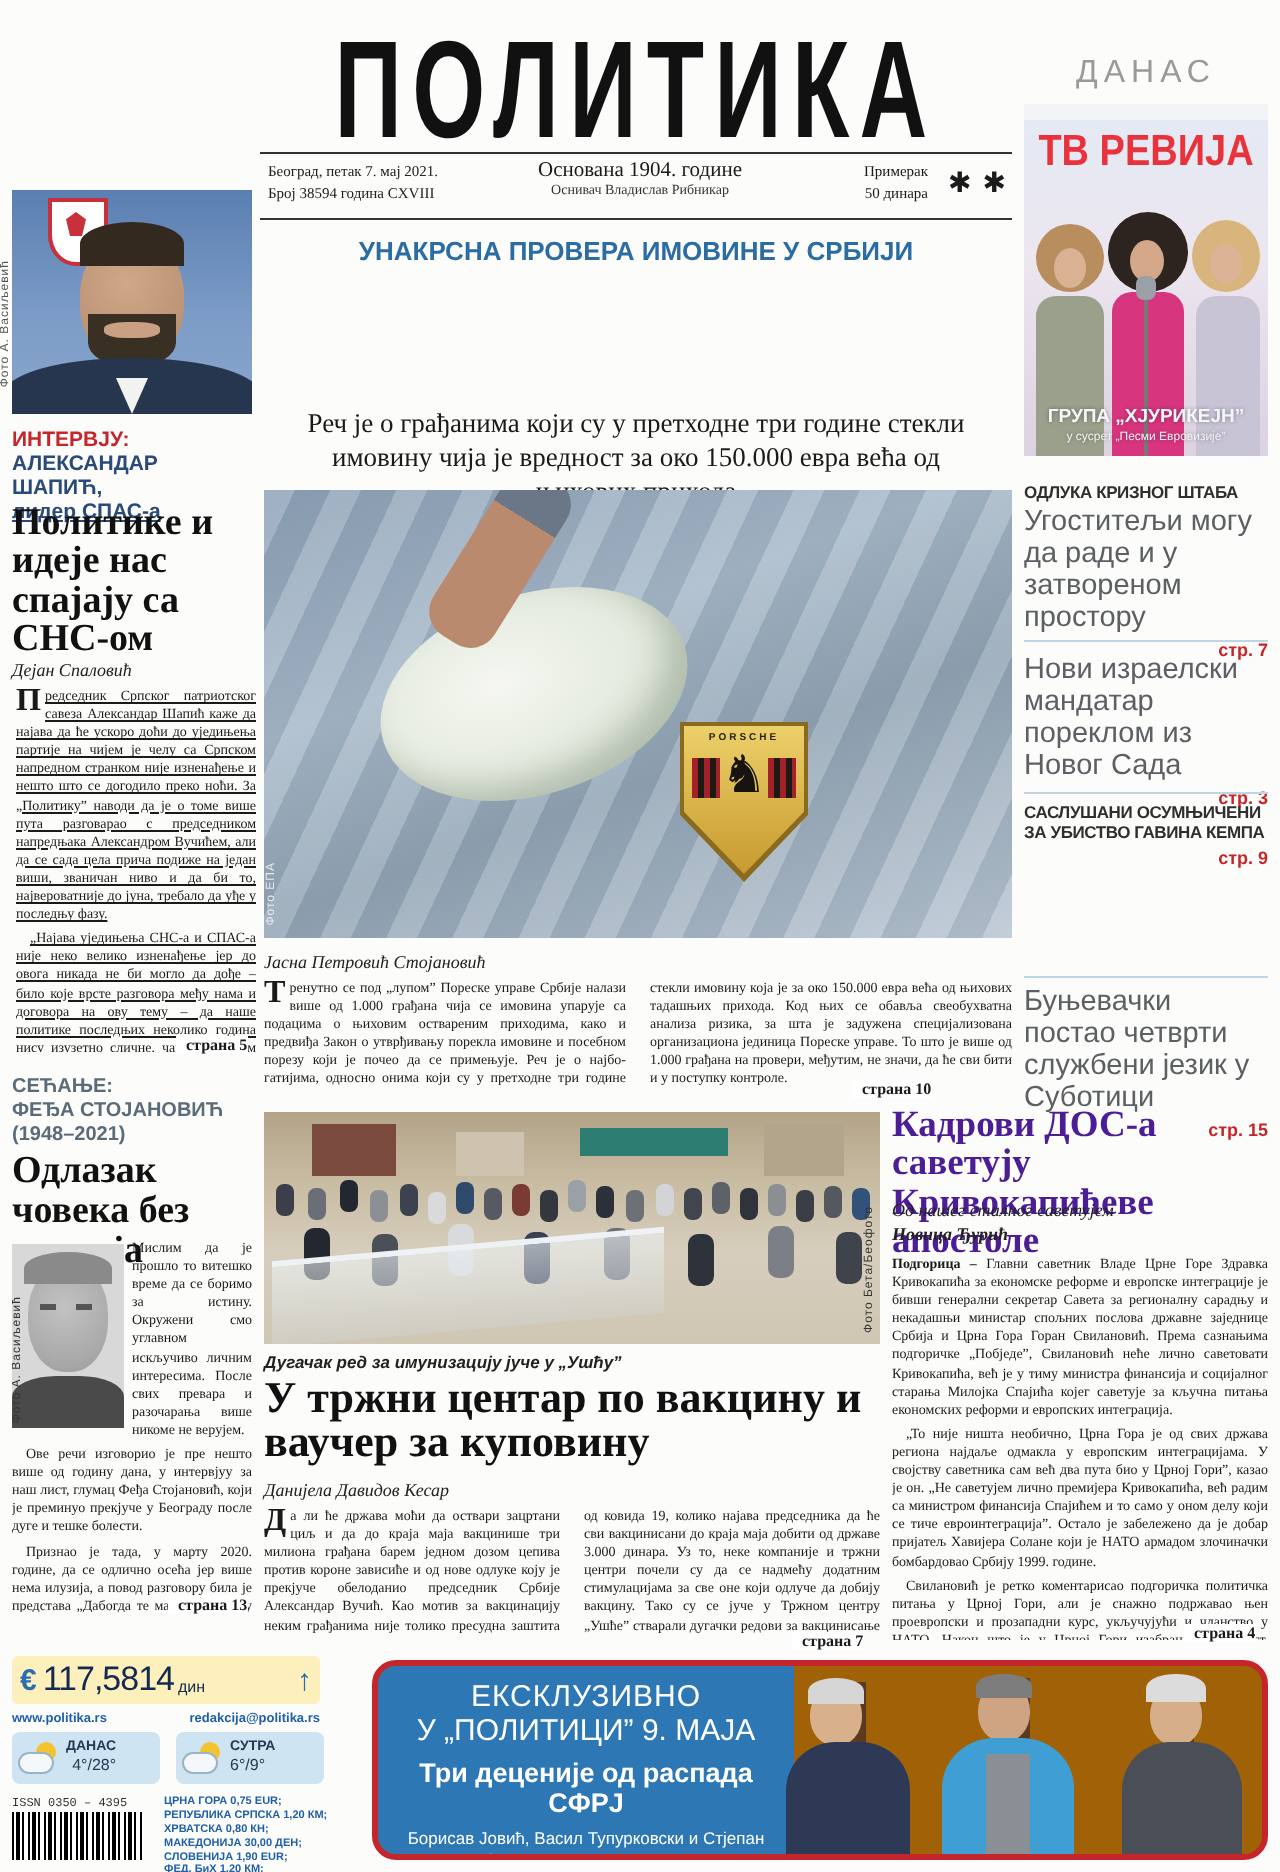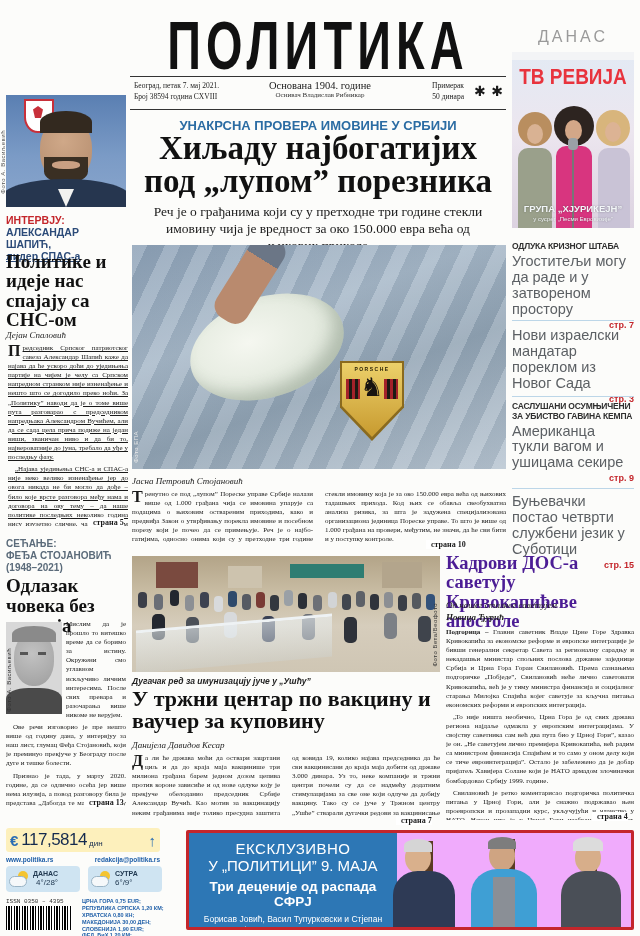--- a/index.html
+++ b/index.html
@@ -70,34 +70,29 @@
     <div class="railpg">стр. 7</div>
   </div>
   <div class="railrule" style="top:320px;"></div>
   <div class="abs" style="left:512px;top:328px;width:122px;">
     <div class="railhead">Нови израелски мандатар пореклом из Новог Сада</div>
     <div class="railpg">стр. 3</div>
   </div>
   <div class="railrule" style="top:396px;"></div>
   <div class="abs" style="left:512px;top:402px;width:122px;">
     <div class="railkick">САСЛУШАНИ ОСУМЊИЧЕНИ ЗА УБИСТВО ГАВИНА КЕМПА</div>
-    <div class="railhead" style="margin-top:2px;">Американца тукли вагом и ушицама секире</div>
     <div class="railpg">стр. 9</div>
   </div>
   <div class="railrule" style="top:488px;"></div>
   <div class="abs" style="left:512px;top:494px;width:122px;">
     <div class="railhead">Буњевачки постао четврти службени језик у Суботици</div>
     <div class="railpg">стр. 15</div>
   </div>
 
   <div class="abs sans" style="left:130px;top:118px;width:376px;text-align:center;color:#2b6ca3;font-weight:bold;font-size:13px;">УНАКРСНА ПРОВЕРА ИМОВИНЕ У СРБИЈИ</div>
-  <div class="abs serif" style="left:130px;top:132px;width:376px;text-align:center;font-size:33px;line-height:1.0;font-weight:600;color:#111;">
-    <div>Хиљаду најбогатијих</div>
-    <div>под „лупом” порезника</div>
-  </div>
   <div class="abs serif" style="left:148px;top:204px;width:340px;text-align:center;font-size:13.5px;line-height:1.25;color:#1a1a1a;">Реч је о грађанима који су у претходне три године стекли имовину чија је вредност за око 150.000 евра већа од њихових прихода</div>
 
   <div class="abs clip" style="left:132px;top:245px;width:374px;height:224px;background:linear-gradient(160deg,#8fa3b8 0%,#a8b9c9 35%,#93a5b5 60%,#b9c6d2 100%);">
     <div class="abs" style="left:0;top:0;width:374px;height:224px;background:repeating-linear-gradient(115deg,rgba(255,255,255,.14) 0 14px,rgba(20,40,60,.07) 14px 30px);"></div>
     <div class="abs" style="left:56px;top:52px;width:158px;height:100px;border-radius:50%;transform:rotate(-18deg);background:radial-gradient(ellipse at 40% 40%,#f5f7f0,#dde5d8 75%);box-shadow:inset -8px -10px 16px rgba(80,100,80,.3);"></div>
     <div class="abs" style="left:100px;top:-14px;width:36px;height:96px;border-radius:14px;transform:rotate(32deg);background:linear-gradient(#6b7686 0 26%,#b98a6e 26%);"></div>
 
     <div class="abs" style="left:208px;top:116px;width:64px;height:80px;clip-path:polygon(0 0,100% 0,100% 58%,50% 100%,0 58%);background:#8a6a1e;">
       <div class="abs" style="left:2px;top:2px;width:60px;height:74px;clip-path:polygon(0 0,100% 0,100% 58%,50% 100%,0 58%);background:linear-gradient(#ecd06a,#c79a2f);">
         <div class="sans" style="margin-top:3px;text-align:center;font-size:5px;font-weight:bold;letter-spacing:1.5px;color:#2a2208;">PORSCHE</div>
@@ -232,21 +227,21 @@
   <div class="abs" style="left:6px;top:906px;width:66px;height:24px;background:repeating-linear-gradient(90deg,#000 0 1px,#fff 1px 2px,#000 2px 4px,#fff 4px 5px,#000 5px 6px,#fff 6px 8px);"></div>
   <div class="abs sans" style="left:82px;top:898px;width:90px;font-size:5.5px;line-height:1.25;color:#1f5fa8;font-weight:bold;">
     <span style="display:block;">ЦРНА ГОРА 0,75 EUR;</span>
     <span style="display:block;">РЕПУБЛИКА СРПСКА 1,20 КМ;</span>
     <span style="display:block;">ХРВАТСКА 0,80 КН;</span>
     <span style="display:block;">МАКЕДОНИЈА 30,00 ДЕН;</span>
     <span style="display:block;">СЛОВЕНИЈА 1,90 EUR;</span>
     <span style="display:block;">ФЕД. БиХ 1,20 КМ;</span>
   </div>
 
-  <div class="abs clip" style="left:186px;top:830px;width:448px;height:100px;border:3px solid #c4262b;border-radius:2px;display:flex;box-sizing:border-box;background:#f0abfc;">
+  <div class="abs clip" style="left:186px;top:830px;width:448px;height:100px;border:3px solid #c4262b;border-radius:12px;display:flex;box-sizing:border-box;background:#a16207;">
     <div class="sans" style="width:208px;background:#2d77b5;color:#fff;text-align:center;padding-top:7px;box-sizing:border-box;flex:0 0 auto;">
       <div style="font-size:15px;letter-spacing:.5px;">ЕКСКЛУЗИВНО</div>
       <div style="font-size:15px;">У „ПОЛИТИЦИ” 9. МАЈА</div>
       <div style="font-size:13.5px;font-weight:bold;margin-top:5px;">Три деценије од распада СФРЈ</div>
       <div style="font-size:8.5px;line-height:1.3;margin:5px 10px 0;">Борисав Јовић, Васил Тупурковски и Стјепан Месић за истим столом у Београду</div>
     </div>
     <div style="position:relative;flex:1;">
       <div class="abs" style="left:28px;top:8px;width:8px;height:40px;background:#5a3b22;"></div>
       <div class="abs" style="left:110px;top:6px;width:8px;height:42px;background:#5a3b22;"></div>
       <div class="abs" style="left:192px;top:8px;width:8px;height:40px;background:#5a3b22;"></div>

